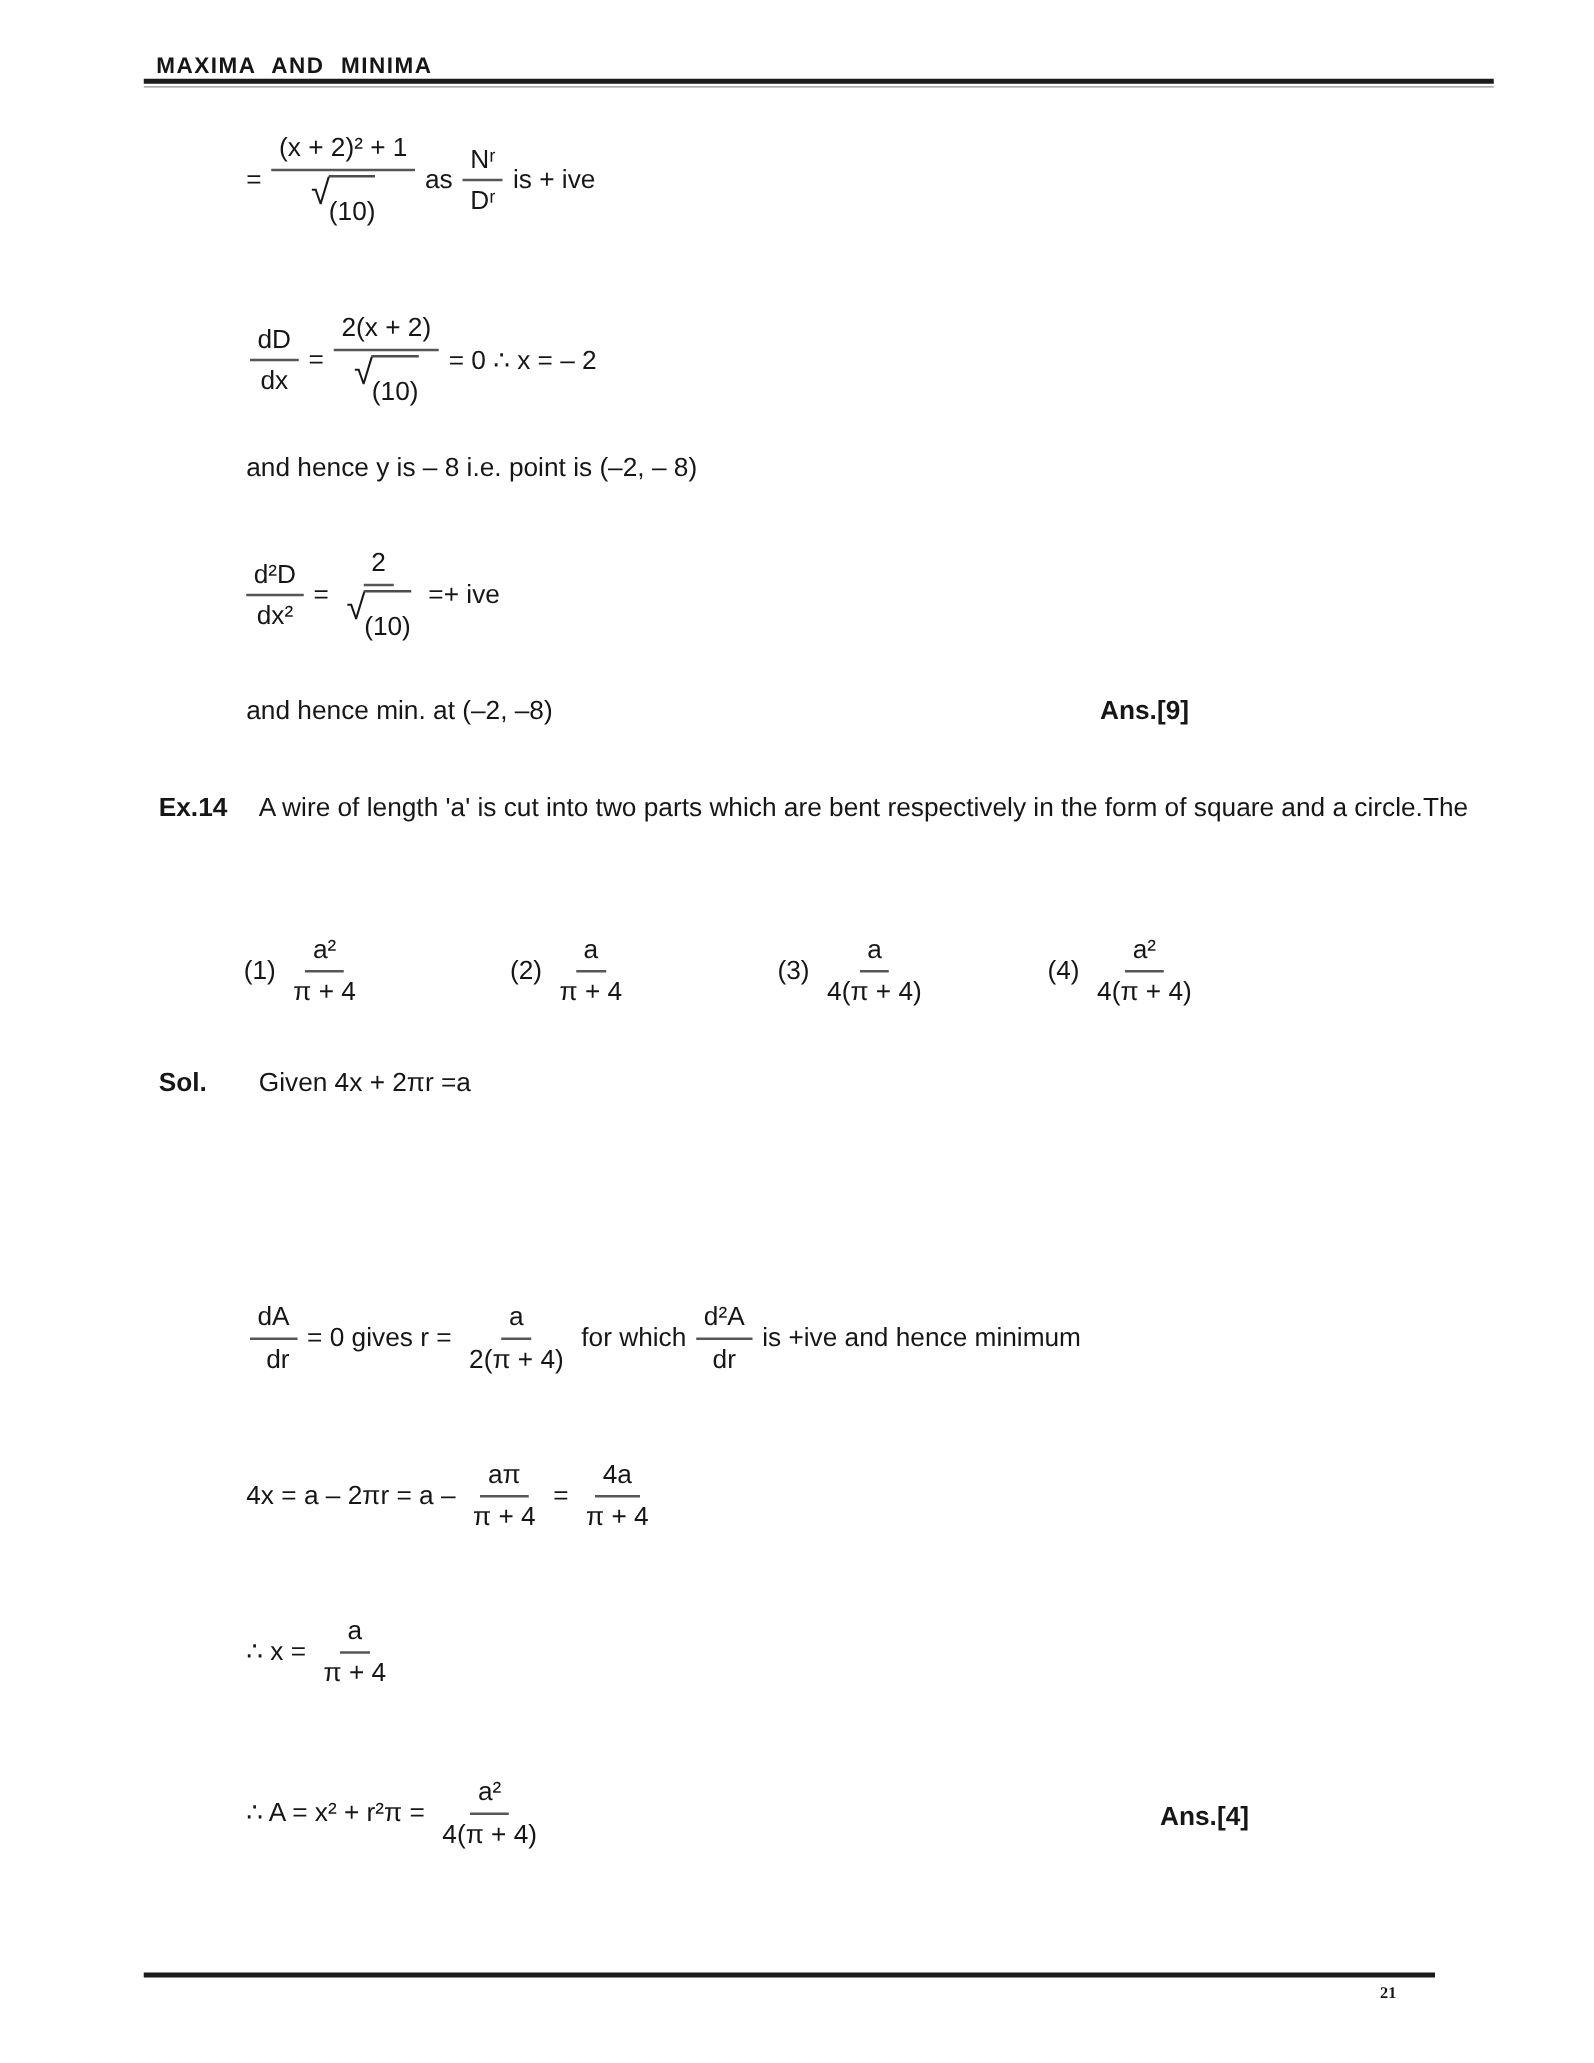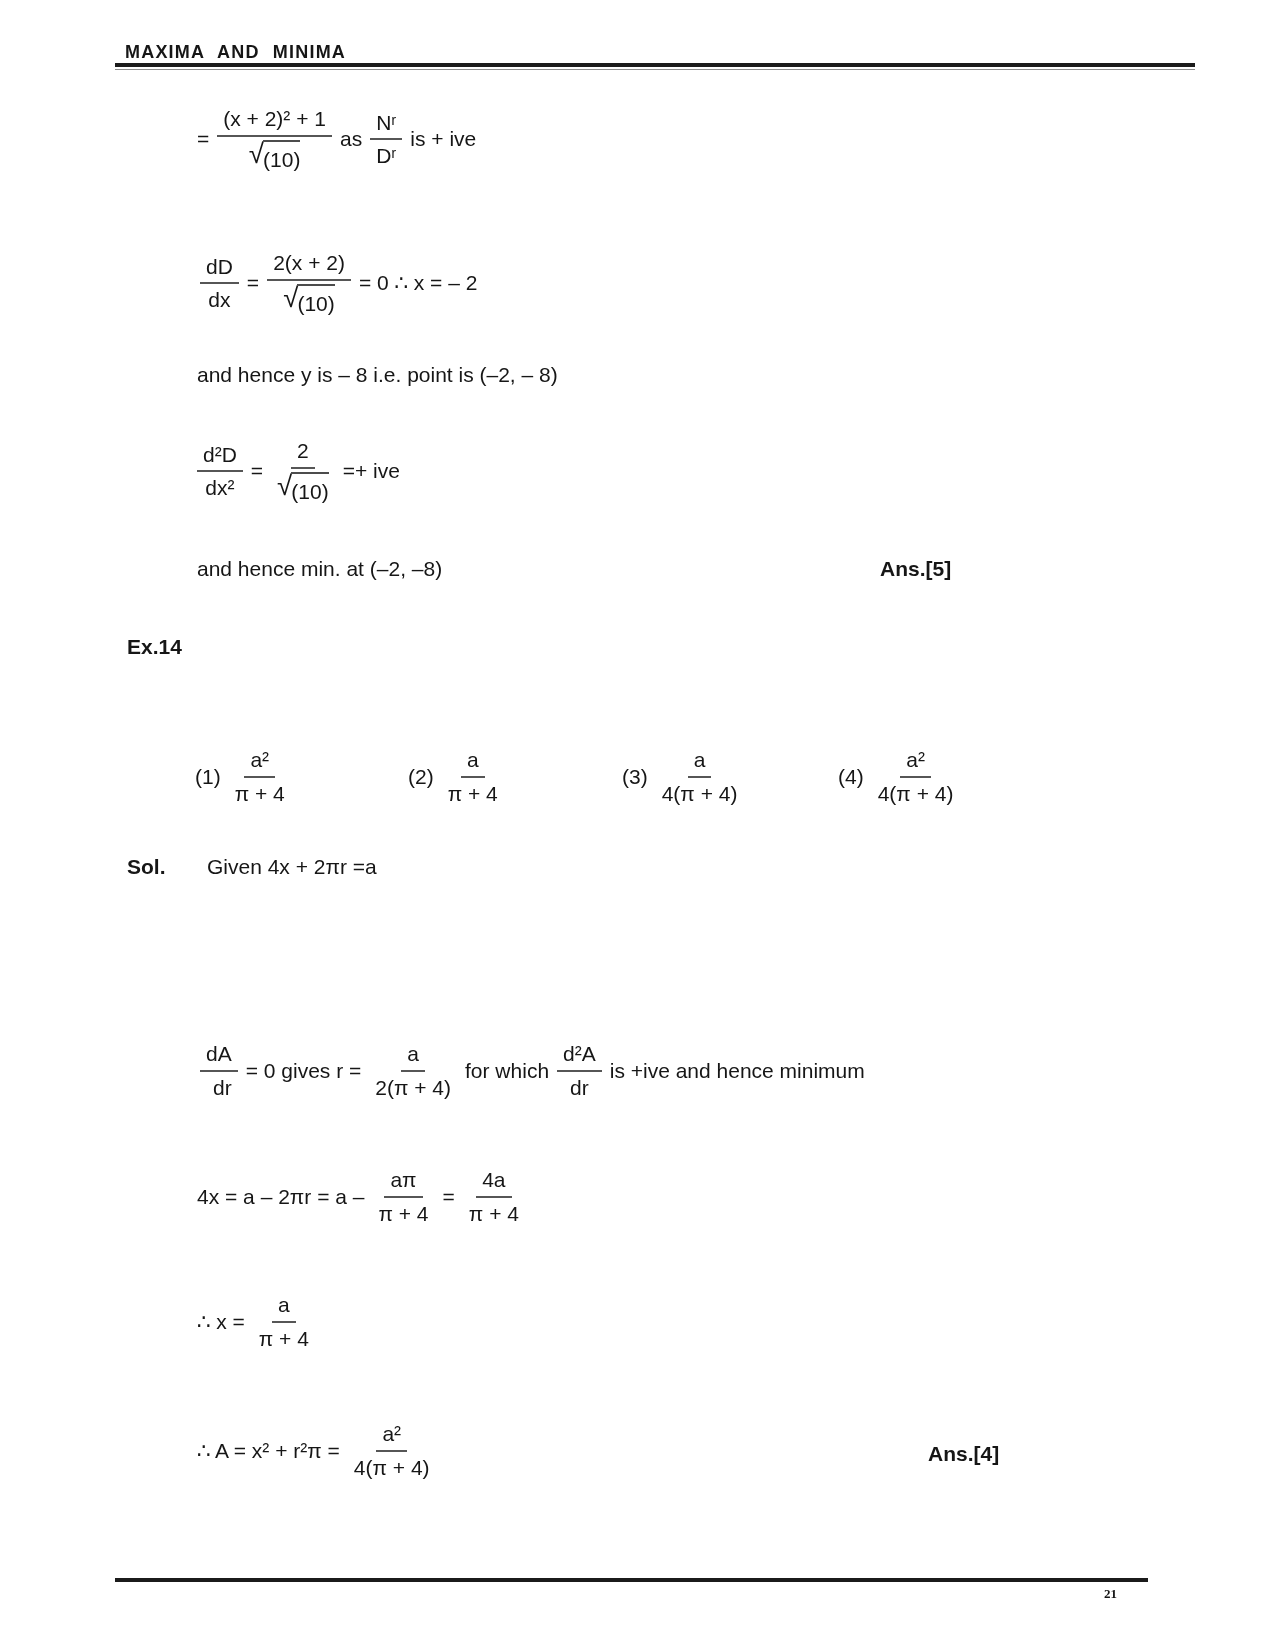--- a/index.html
+++ b/index.html
@@ -12,21 +12,21 @@
   .rule{position:absolute;background:#1b1b1b;}
   .rule-thin{position:absolute;background:#8e8e8e;}
   .txt{position:absolute;font-size:21px;line-height:22px;white-space:pre;}
   .bold{font-weight:bold;}
   .eq{position:absolute;display:flex;align-items:center;font-size:21px;white-space:pre;}
   .frac{display:inline-flex;flex-direction:column;align-items:center;margin:0 8px;line-height:1.22;}
   .frac .num{display:block;padding:0 6px 3px;border-bottom:2px solid #565656;text-align:center;}
   .frac .den{display:block;padding:3px 6px 0;text-align:center;}
   .sqrt{display:inline-flex;align-items:flex-start;}
   .sqrt .rad{font-size:1.32em;line-height:1;margin-right:-1px;}
-  .sqrt .arg{border-top:2px solid #4c4c4c;padding-top:5px;}
+  .sqrt .arg{border-top:2px solid #4c4c4c;padding-top:15px;}
   .pagenum{position:absolute;font-family:"Liberation Serif","DejaVu Serif",serif;
     font-weight:bold;font-size:13px;}
 </style>
 </head>
 <body>
 
 <div class="page">
 
   <div class="hdr-title">MAXIMA AND MINIMA</div>
   <div class="rule" style="left:115px;top:63px;width:1080px;height:4px;"></div>
@@ -68,23 +68,24 @@
     </span>
     <span>=</span>
     <span class="frac">
       <span class="num">2</span>
       <span class="den"><span class="sqrt"><span class="rad">√</span><span class="arg">(10)</span></span></span>
     </span>
     <span>=+ ive</span>
   </div>
 
   <div class="txt" style="left:197px;top:558px;">and hence min. at (–2, –8)</div>
-  <div class="txt bold" style="left:880px;top:558px;">Ans.[5]</div>
+  <div class="txt bold" style="left:880px;top:558px;">Ans.[9]</div>
 
   <div class="txt bold" style="left:127px;top:636px;">Ex.14</div>
+  <div class="txt" style="left:207px;top:636px;">A wire of length 'a' is cut into two parts which are bent respectively in the form of square and a circle.The</div>
 
   <div class="eq" style="left:195px;top:747px;">
     <span>(1)</span>
     <span class="frac">
       <span class="num">a²</span>
       <span class="den">π + 4</span>
     </span>
   </div>
   <div class="eq" style="left:408px;top:747px;">
     <span>(2)</span>

